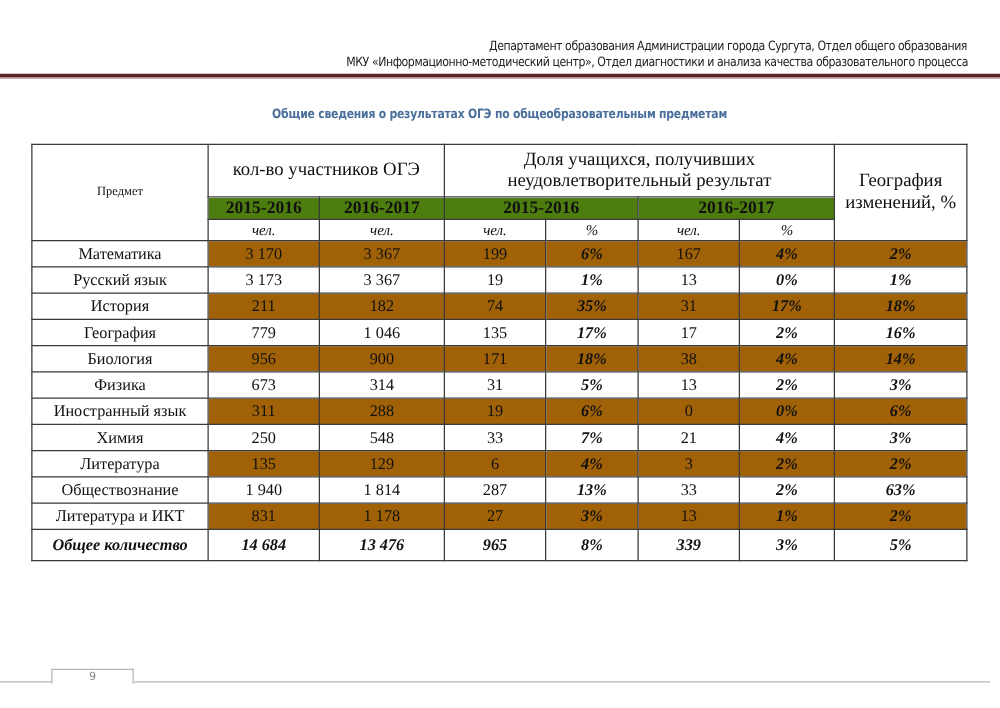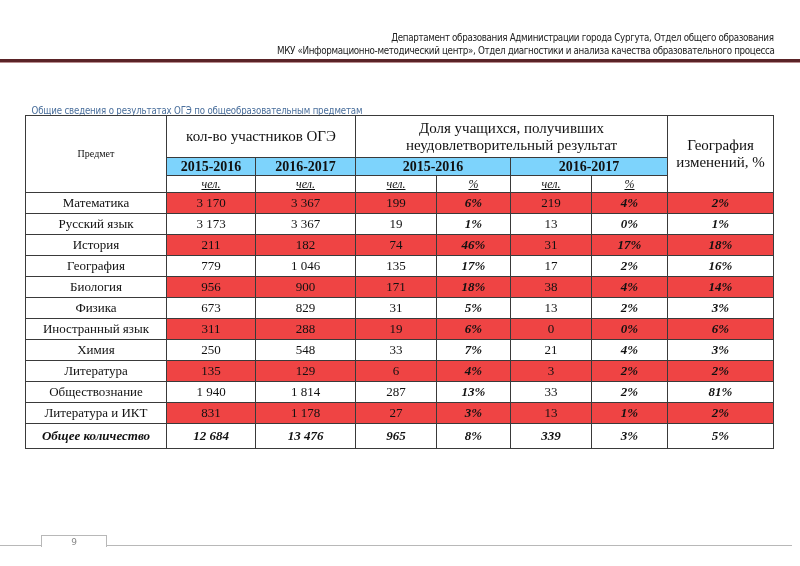--- a/index.html
+++ b/index.html
@@ -2,29 +2,29 @@
 <html><head>
   <meta charset="utf-8">
   <style>
     html, body { margin: 0; padding: 0; background: #ffffff; }
     body { width: 800px; height: 566px; position: relative; overflow: hidden; font-family: "Liberation Serif", serif; color: #111; }
     .hdr { position: absolute; right: 26px; text-align: right; font-family: "DejaVu Sans", sans-serif; font-size: 10.2px; color: #222; letter-spacing: -0.4px; transform: scaleX(0.86); transform-origin: right center; white-space: nowrap; }
     .hdr1 { top: 32px; }
     .hdr2 { top: 45px; }
     .rule-thick { position: absolute; left: 0; right: 0; top: 59px; height: 3px; background: #5a2327; }
     .rule-thin { position: absolute; left: 0; right: 0; top: 62px; height: 1px; background: #b98e90; }
-    .title { position: absolute; left: 0; right: 0; top: 85px; font-family: "DejaVu Sans", sans-serif; font-weight: normal; font-size: 10.3px; color: #4a6f9c; letter-spacing: -0.2px; margin-top: 19px; }
+    .title { position: absolute; left: 0; right: 0; top: 85px; text-align: center; font-family: "DejaVu Sans", sans-serif; font-weight: bold; font-size: 10.3px; color: #4a6f9c; letter-spacing: -0.2px; }
     .title span { display: inline-block; transform: scaleX(0.84); }
     table { position: absolute; left: 25px; top: 115px; border-collapse: collapse; table-layout: fixed; width: 748px; border: 1.5px solid #444; }
     td { border: 1px solid #3a3a3a; text-align: center; vertical-align: middle; padding: 0; font-size: 13px; line-height: 14px; height: 20px; white-space: nowrap; overflow: hidden; }
     .h-subj { font-size: 10px; height: auto; }
     .h-big { font-size: 15px; line-height: 17px; white-space: normal; }
-    .h-year { font-weight: bold; font-size: 14px; height: 17px; background: #7dd3fc; }
-    .h-unit { font-style: italic; font-size: 12px; height: 16px; text-decoration: underline; }
-    .shade { background: #ef4444; }
+    .h-year { font-weight: bold; font-size: 14px; height: 17px; background: #4d7c0f; }
+    .h-unit { font-style: italic; font-size: 12px; height: 16px; }
+    .shade { background: #a16207; }
     .pct { font-weight: bold; font-style: italic; }
     .total td { font-weight: bold; font-style: italic; height: 24px; font-family: Liberation Serif, serif; }
     .footer-line { position: absolute; left: 0; right: 8px; top: 545px; height: 1px; background: #b8b8b8; }
     .pagetab { position: absolute; left: 41px; top: 535px; width: 64px; height: 11px; border: 1px solid #b8b8b8; border-bottom: none; background: #fff; text-align: center; font-family: "DejaVu Sans", sans-serif; font-size: 9px; color: #888; line-height: 12px; }
   </style>
 </head>
 <body>
 
 <div class="hdr hdr1">Департамент образования Администрации города Сургута, Отдел общего образования</div>
 <div class="hdr hdr2">МКУ «Информационно-методический центр», Отдел диагностики и анализа качества образовательного процесса</div>
@@ -66,40 +66,40 @@
       <td class="h-unit">%</td>
     </tr>
   </tbody>
   <tbody id="rows-body">
       <tr>
         <td>Математика</td>
         <td class="shade">3 170</td>
         <td class="shade">3 367</td>
         <td class="shade">199</td>
         <td class="shade pct">6%</td>
-        <td class="shade">219</td>
+        <td class="shade">167</td>
         <td class="shade pct">4%</td>
         <td class="shade pct">2%</td>
       </tr>
       <tr>
         <td>Русский язык</td>
         <td class="">3 173</td>
         <td class="">3 367</td>
         <td class="">19</td>
         <td class="pct">1%</td>
         <td class="">13</td>
         <td class="pct">0%</td>
         <td class="pct">1%</td>
       </tr>
       <tr>
         <td>История</td>
         <td class="shade">211</td>
         <td class="shade">182</td>
         <td class="shade">74</td>
-        <td class="shade pct">46%</td>
+        <td class="shade pct">35%</td>
         <td class="shade">31</td>
         <td class="shade pct">17%</td>
         <td class="shade pct">18%</td>
       </tr>
       <tr>
         <td>География</td>
         <td class="">779</td>
         <td class="">1 046</td>
         <td class="">135</td>
         <td class="pct">17%</td>
@@ -113,21 +113,21 @@
         <td class="shade">900</td>
         <td class="shade">171</td>
         <td class="shade pct">18%</td>
         <td class="shade">38</td>
         <td class="shade pct">4%</td>
         <td class="shade pct">14%</td>
       </tr>
       <tr>
         <td>Физика</td>
         <td class="">673</td>
-        <td class="">829</td>
+        <td class="">314</td>
         <td class="">31</td>
         <td class="pct">5%</td>
         <td class="">13</td>
         <td class="pct">2%</td>
         <td class="pct">3%</td>
       </tr>
       <tr>
         <td>Иностранный язык</td>
         <td class="shade">311</td>
         <td class="shade">288</td>
@@ -158,37 +158,37 @@
         <td class="shade pct">2%</td>
       </tr>
       <tr>
         <td>Обществознание</td>
         <td class="">1 940</td>
         <td class="">1 814</td>
         <td class="">287</td>
         <td class="pct">13%</td>
         <td class="">33</td>
         <td class="pct">2%</td>
-        <td class="pct">81%</td>
+        <td class="pct">63%</td>
       </tr>
       <tr>
         <td>Литература и ИКТ</td>
         <td class="shade">831</td>
         <td class="shade">1 178</td>
         <td class="shade">27</td>
         <td class="shade pct">3%</td>
         <td class="shade">13</td>
         <td class="shade pct">1%</td>
         <td class="shade pct">2%</td>
       </tr>
     </tbody>
   <tbody>
     <tr class="total">
       <td>Общее количество</td>
-      <td>12 684</td>
+      <td>14 684</td>
       <td>13 476</td>
       <td>965</td>
       <td>8%</td>
       <td>339</td>
       <td>3%</td>
       <td>5%</td>
     </tr>
   </tbody>
 </table>
 

